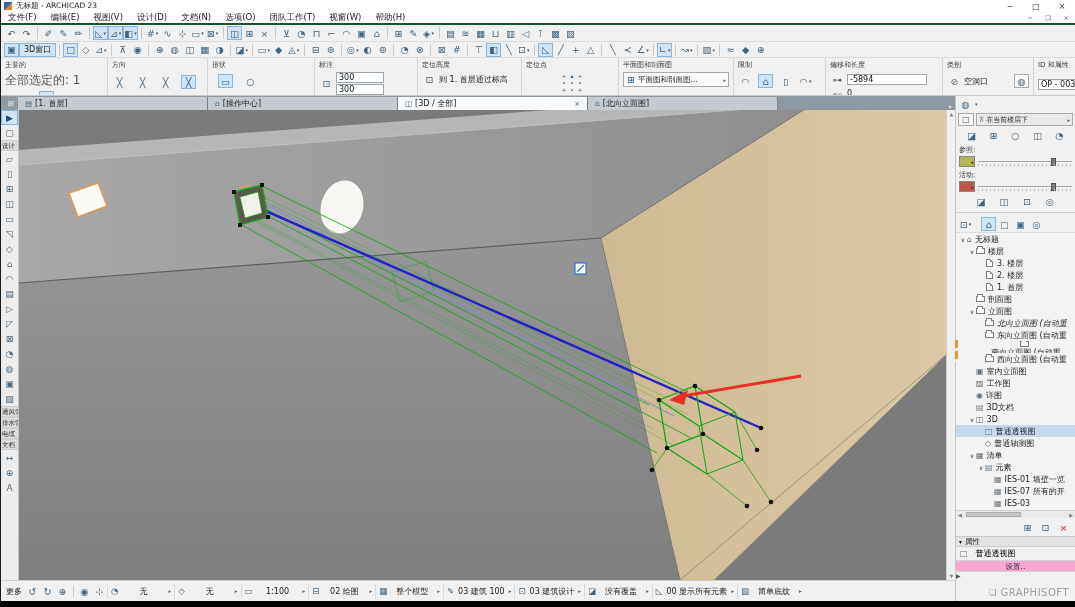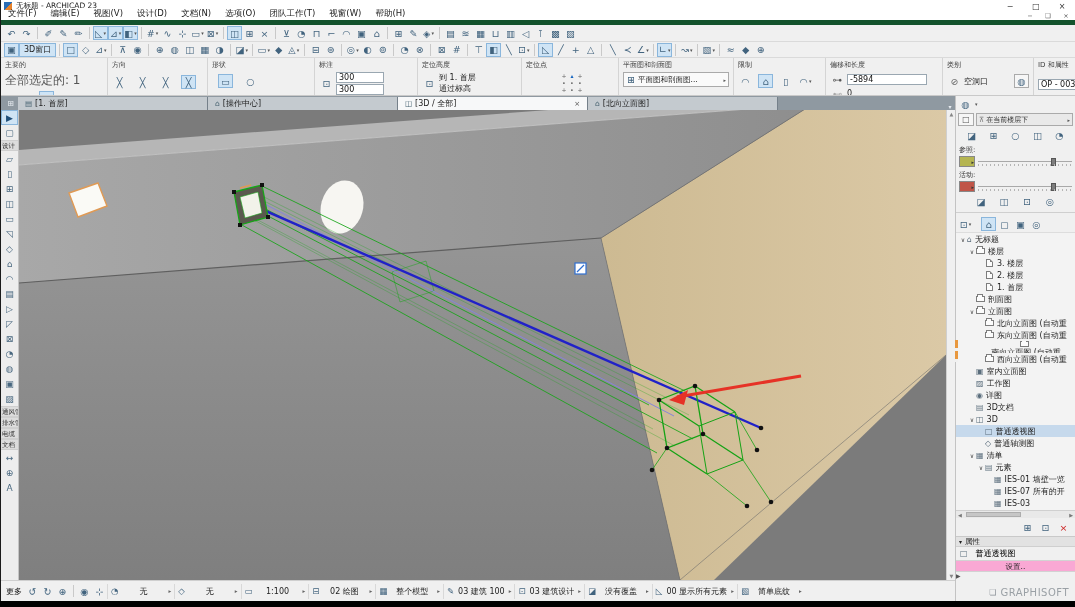--- a/index.html
+++ b/index.html
@@ -4,21 +4,21 @@
 <style>
 *{box-sizing:border-box;margin:0;padding:0}
 body{background:#000;font-family:"DejaVu Sans","Liberation Sans",sans-serif;width:1075px;height:607px;overflow:hidden;position:relative}
 #win{position:absolute;left:0;top:0;width:1075px;height:601px;background:#f0f0f0;border-left:1px solid #1a1a1a;overflow:hidden}
 
 #titlebar{height:12px;background:#fff;display:flex;align-items:center;font-size:7.5px;color:#222}
 #appicon{width:8px;height:8px;margin:0 4px 0 3px;background:linear-gradient(135deg,#2a6db5 55%,#e8822a 55%);flex:none}
 #titletext{flex:1}
 .winctl{width:26px;text-align:center;font-size:8px;color:#333;cursor:default}
 
-#menubar{height:13px;background:#fff;display:flex;align-items:flex-end;font-size:8.5px;color:#1a1a1a;border-bottom:5px solid #14532d}
+#menubar{height:13px;background:#fff;display:flex;align-items:center;font-size:8.5px;color:#1a1a1a;border-bottom:2px solid #14532d}
 .mitem{padding:0 7px;height:13px;line-height:13px}
 #menuctl{margin-left:auto;display:flex}
 #menuctl .winctl{width:18px;font-size:6.5px;color:#555}
 
 .toolrow{background:#f0f0f0;display:flex;align-items:center;padding-left:3px;border-bottom:1px solid #dadada}
 #toolbar1{height:17px}
 #toolbar2{height:16px}
 .ticon{min-width:15px;height:14px;display:inline-flex;align-items:center;justify-content:center;font-size:9.5px;color:#41637e;border:1px solid transparent;position:relative}
 .ticon.hl,.tbtn.hl{background:#cfe4f5;border:1px solid #8ab6dc}
 .ticon .dd{font-size:5px;color:#555;margin-left:1px}
@@ -278,21 +278,21 @@
         <span style="display:flex;flex-direction:column;gap:1px">
           <input class="ibinput" style="width: 48px;" value="300">
           <input class="ibinput" style="width: 48px;" value="300">
         </span>
       </div>
     </div>
     <div class="ibsec" style="width:104px">
       <div class="iblabel">定位高度</div>
       <div class="ibrow">
         <span class="ticon">⊡</span>
-        <span style="display:flex;flex-direction:column;align-items:flex-start;flex:1">
+        <span style="display:flex;flex-direction:row;align-items:center;flex:1">
           <span class="ibtext">到 1. 首层</span>
           <span class="ibtext ibgray">通过标高</span>
         </span>
       </div>
     </div>
     <div class="ibsec" style="width:97px">
       <div class="iblabel">定位点</div>
       <div class="anchgrid" style="margin-left:34px">
           <span class="anch">+</span>
           <span class="anch on">▴</span>
@@ -665,21 +665,21 @@
         <div class="trow" style="padding-left: 12px;">
           <span class="tarr"></span>
           <span class="fold"></span>
           <span class="tlbl">剖面图</span>
         </div>
         <div class="trow" style="padding-left: 12px;">
           <span class="tarr">∨</span>
           <span class="fold"></span>
           <span class="tlbl">立面图</span>
         </div>
-        <div class="trow" style="padding-left: 21px;">
+        <div class="trow" style="padding-left: 21px; font-style: italic;">
           <span class="tarr"></span>
           <span class="fold"></span>
           <span class="tlbl">北向立面图 (自动重</span>
         </div>
         <div class="trow" style="padding-left: 21px;">
           <span class="tarr"></span>
           <span class="fold"></span>
           <span class="tlbl">东向立面图 (自动重</span>
         </div>
         <div class="trow" style="padding-left: 21px; flex-direction: column;">

